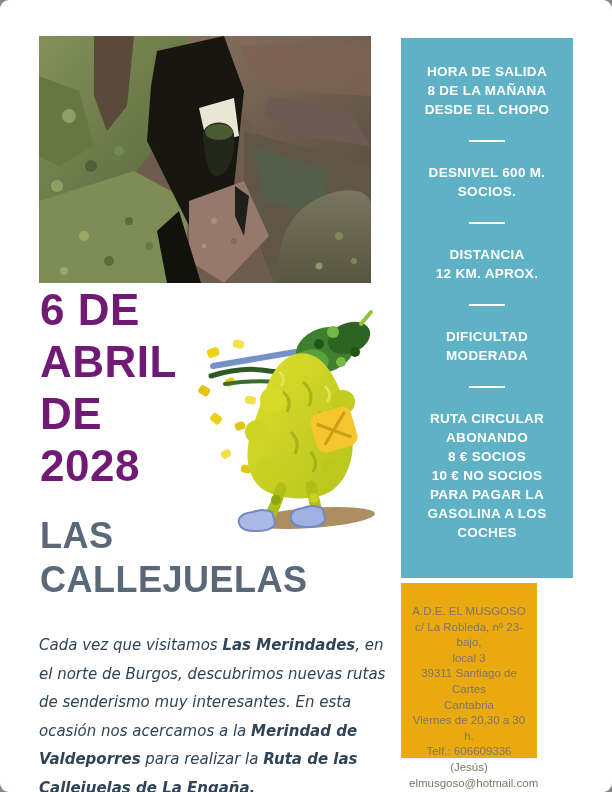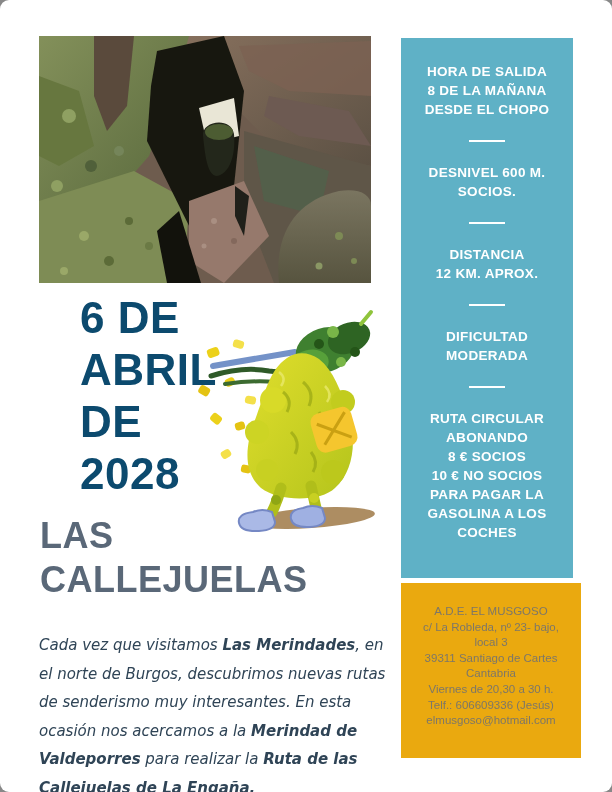--- a/index.html
+++ b/index.html
@@ -34,39 +34,38 @@
     line-height:19px;
     letter-spacing:.3px;
   }
   .tb-divider{
     width:36px;height:2px;background:#ffffff;
     margin:21px auto;
   }
 
   
   .contact{
-    position:absolute;left:401px;top:583px;width:180px;height:175px;
+    position:absolute;left:401px;top:583px;width:136px;height:175px;
     background:#EAA90F;
     box-sizing:border-box;
     padding:21px 8px 0 8px;
     text-align:center;
     color:#7D7768;
     font-size:11.5px;
     line-height:15.6px;
   }
 
   
   .date-title{
-    position:absolute;left:40px;top:292px;
-    color:#0c4a6e;
+    position:absolute;left:40px;top:284px;
+    color:#701a75;
     font-weight:bold;
     font-size:44px;
     line-height:52px;
     letter-spacing:.5px;
-    margin-left:40px;
   }
   
   .main-title{
     position:absolute;left:40px;top:514px;
     color:#5A6878;
     font-weight:bold;
     font-size:36px;
     line-height:44px;
     letter-spacing:.5px;
   }

